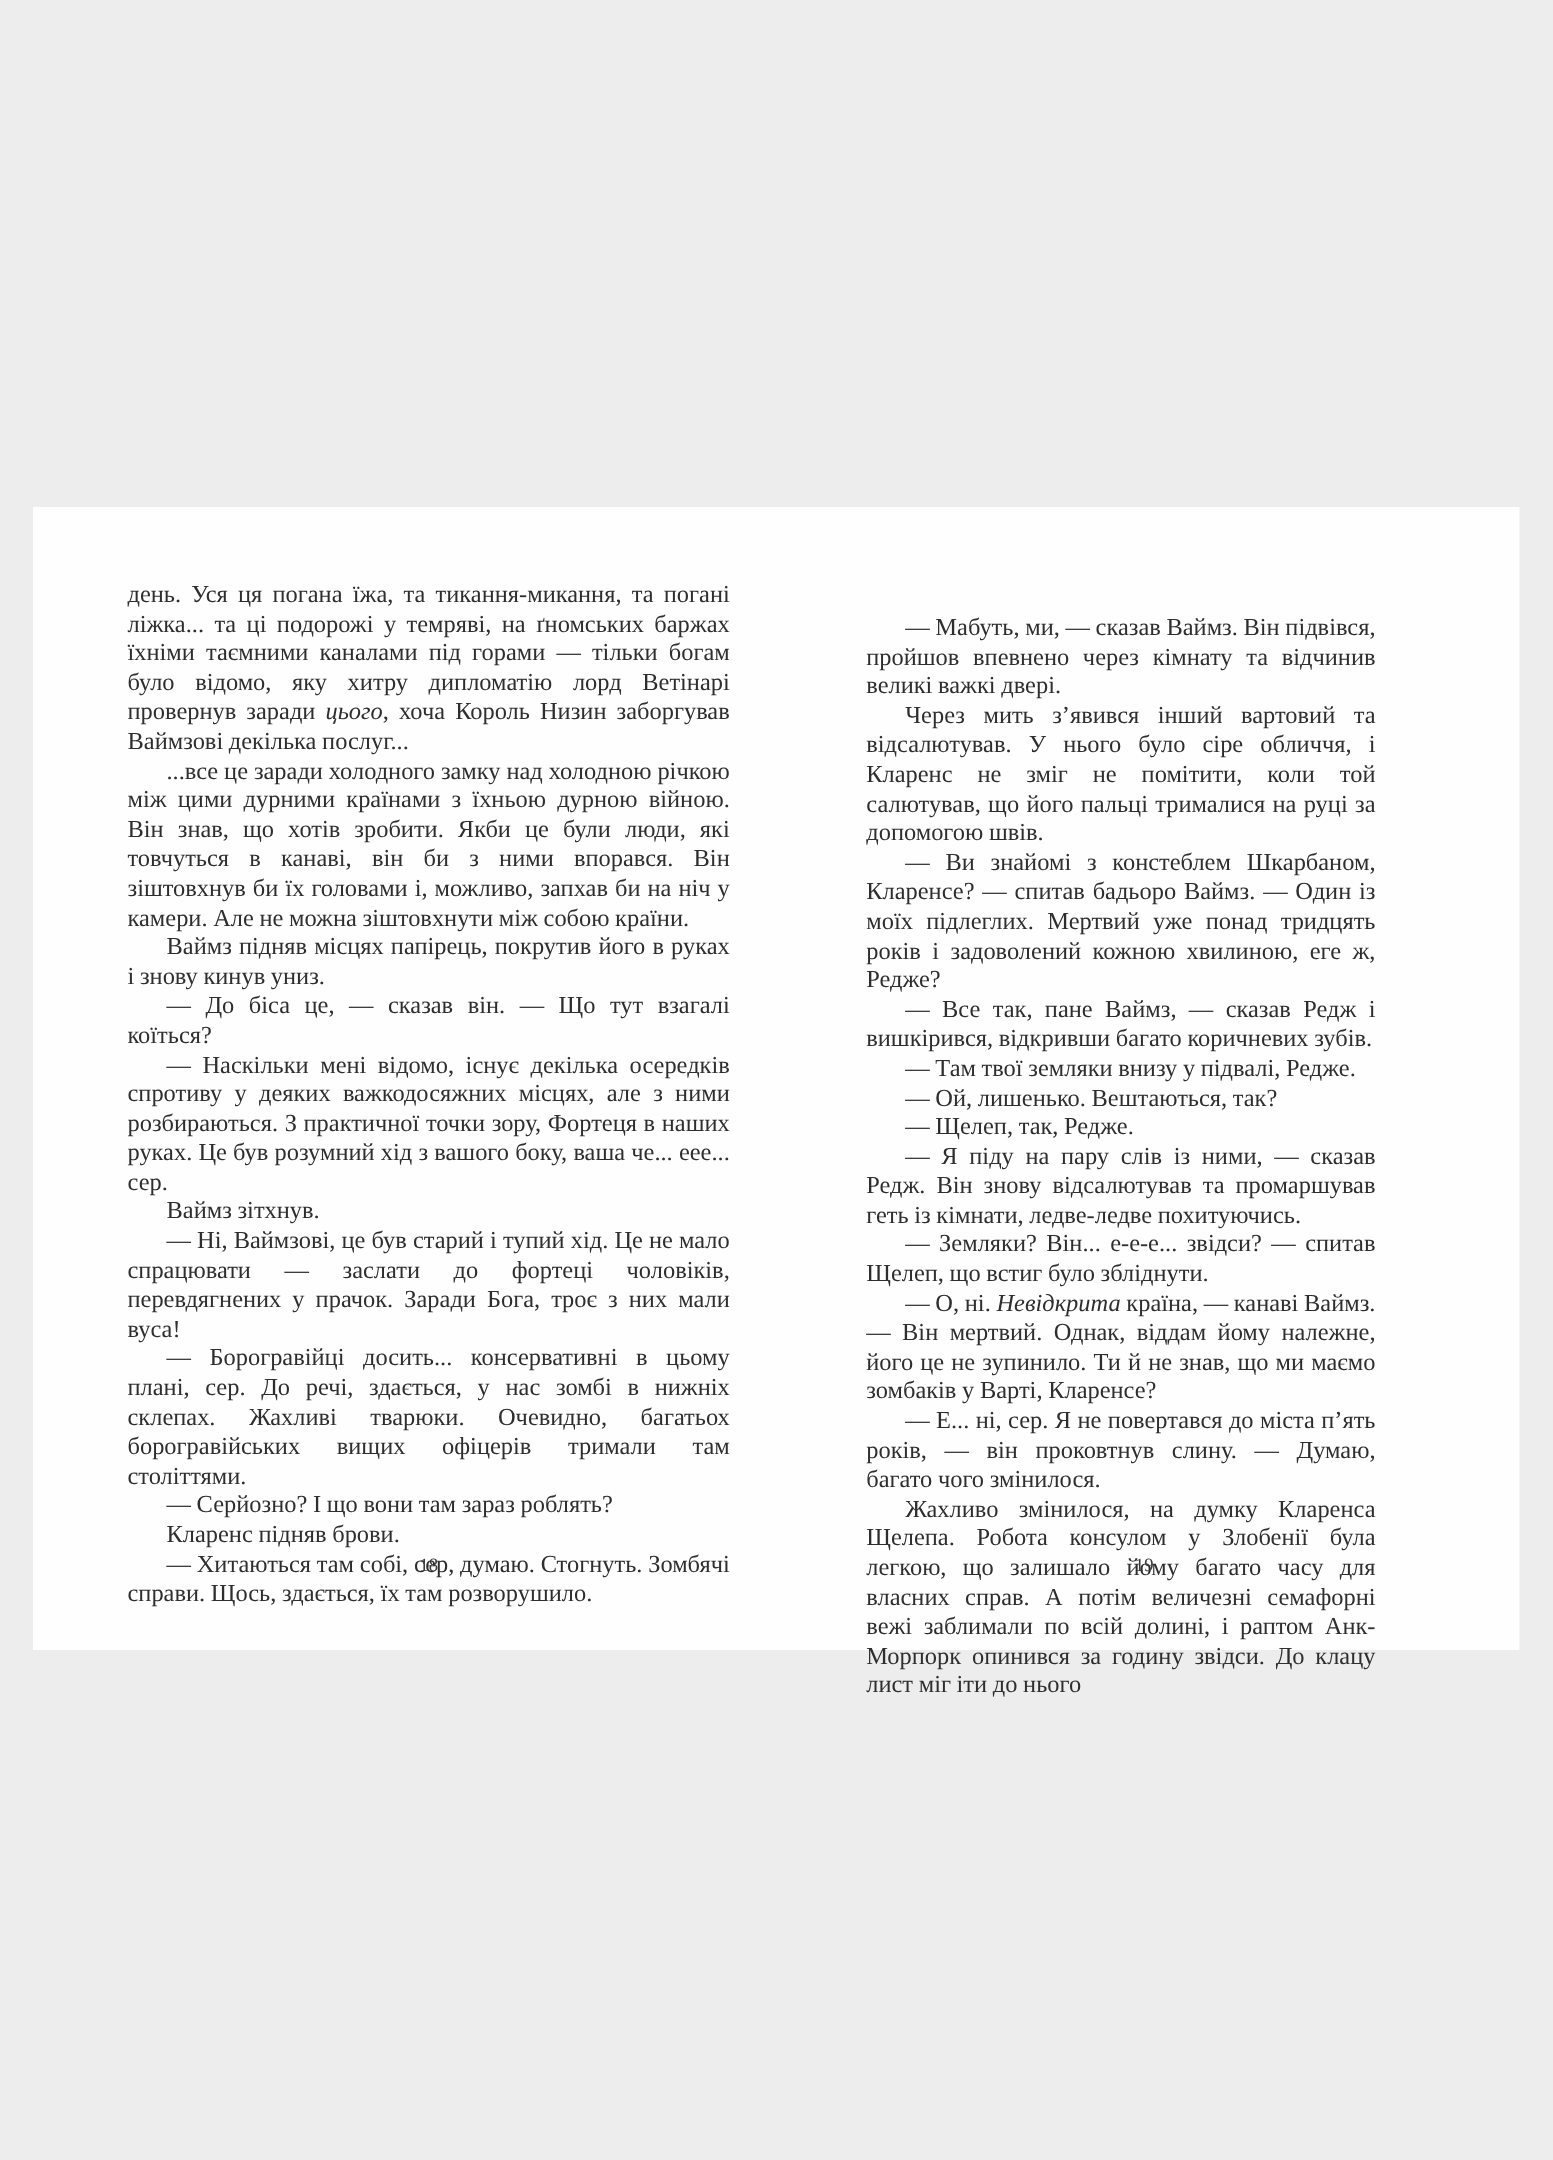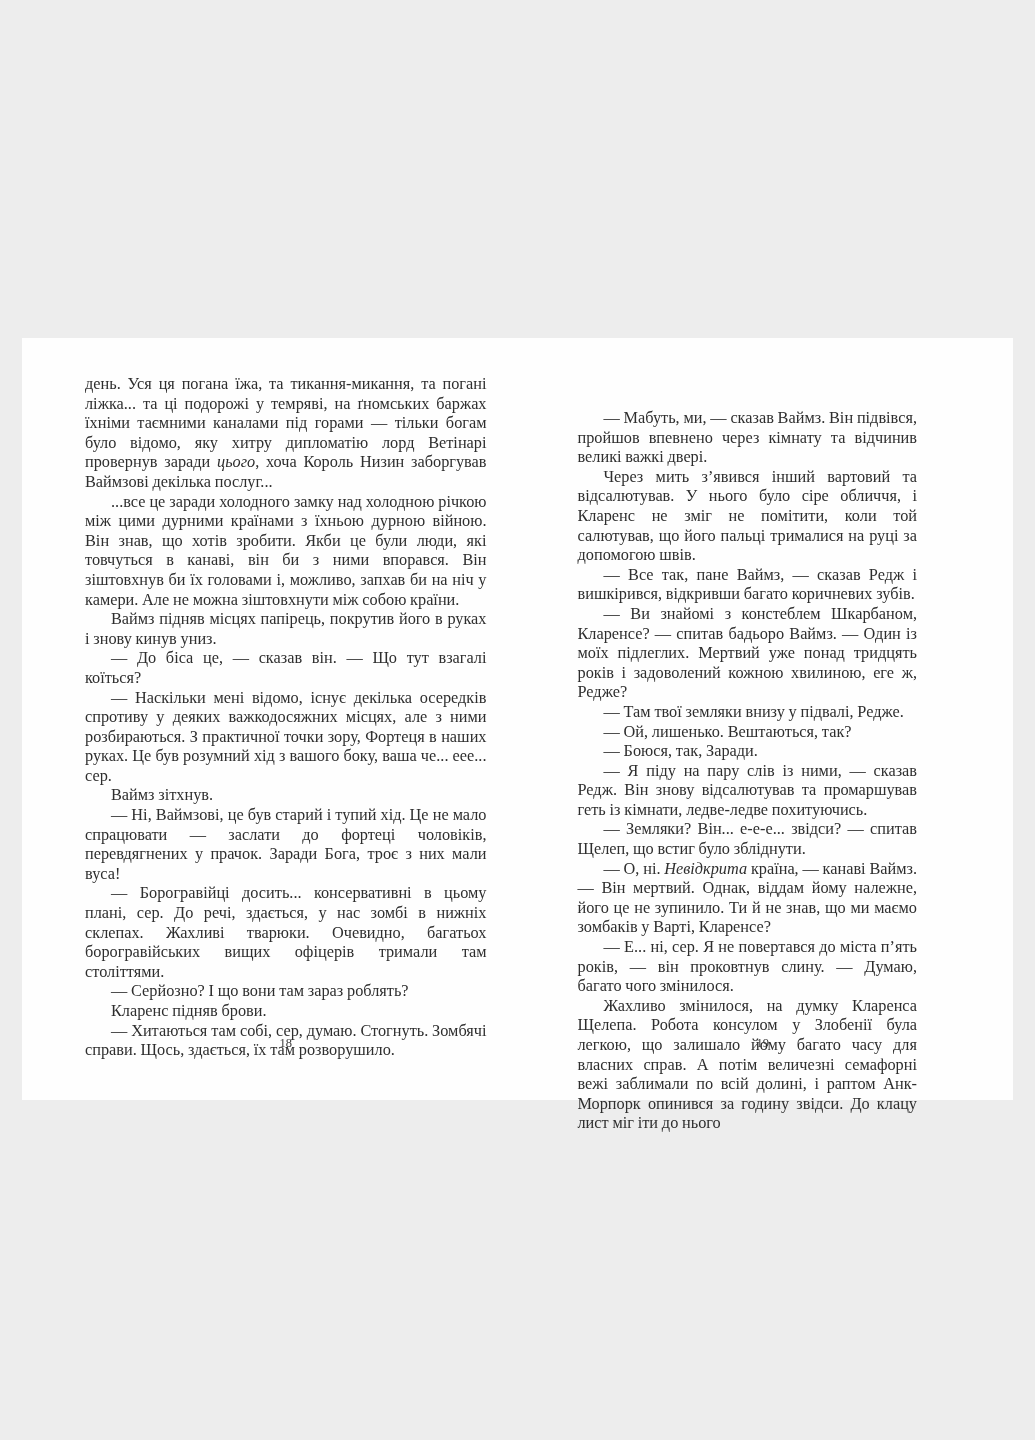--- a/index.html
+++ b/index.html
@@ -17,21 +17,21 @@
     width: 991px;
     height: 762px;
     background: #fefefe;
     display: flex;
   }
   .page {
     position: relative;
     width: 50%;
     box-sizing: border-box;
   }
-  .page-left  { padding: 36px 31px 0 63px; }
+  .page-left  { padding: 48px 31px 0 63px; }
   .page-right { padding: 70px 96px 0 60px; }
   .text-block {
     width: 100%;
   }
   .para {
     margin: 0;
     font-family: "Liberation Serif", "DejaVu Serif", serif;
     font-size: 16.3px;
     line-height: 19.6px;
     color: #2e2e2e;
@@ -73,25 +73,25 @@
         <p class="para indent"><span>Кларенс підняв брови.</span></p>
         <p class="para indent"><span>— Хитаються там собі, сер, думаю. Стогнуть. Зомбячі справи. Щось, здається, їх там розворушило.</span></p>
       </div>
     <div class="folio">18</div>
   </div>
 
   <div class="page page-right">
     <div class="text-block">
         <p class="para indent"><span>— Мабуть, ми, — сказав Ваймз. Він підвівся, пройшов впевнено через кімнату та відчинив великі важкі двері.</span></p>
         <p class="para indent"><span>Через мить з’явився інший вартовий та відсалютував. У нього було сіре обличчя, і Кларенс не зміг не помітити, коли той салютував, що його пальці трималися на руці за допомогою швів.</span></p>
+        <p class="para indent"><span>— Ви знайомі з констеблем Шкарбаном, Кларенсе? — спитав бадьоро Ваймз. — Один із моїх підлеглих. Мертвий уже понад тридцять років і задоволений кожною хвилиною, еге ж, Редже?</span></p>
         <p class="para indent"><span>— Все так, пане Ваймз, — сказав Редж і вишкірився, відкривши багато коричневих зубів.</span></p>
-        <p class="para indent"><span>— Ви знайомі з констеблем Шкарбаном, Кларенсе? — спитав бадьоро Ваймз. — Один із моїх підлеглих. Мертвий уже понад тридцять років і задоволений кожною хвилиною, еге ж, Редже?</span></p>
         <p class="para indent"><span>— Там твої земляки внизу у підвалі, Редже.</span></p>
         <p class="para indent"><span>— Ой, лишенько. Вештаються, так?</span></p>
-        <p class="para indent"><span>— Боюся, так, Заради.</span></p>
+        <p class="para indent"><span>— Щелеп, так, Редже.</span></p>
         <p class="para indent"><span>— Я піду на пару слів із ними, — сказав Редж. Він знову відсалютував та промаршував геть із кімнати, ледве-ледве похитуючись.</span></p>
         <p class="para indent"><span>— Земляки? Він... е-е-е... звідси? — спитав Щелеп, що встиг було збліднути.</span></p>
         <p class="para indent"><span>— О, ні. </span><em>Невідкрита</em><span> країна, — канаві Ваймз. — Він мертвий. Однак, віддам йому належне, його це не зупинило. Ти й не знав, що ми маємо зомбаків у Варті, Кларенсе?</span></p>
         <p class="para indent"><span>— Е... ні, сер. Я не повертався до міста п’ять років, — він проковтнув слину. — Думаю, багато чого змінилося.</span></p>
         <p class="para indent"><span>Жахливо змінилося, на думку Кларенса Щелепа. Робота консулом у Злобенії була легкою, що залишало йому багато часу для власних справ. А потім величезні семафорні вежі заблимали по всій долині, і раптом Анк-Морпорк опинився за годину звідси. До клацу лист міг іти до нього</span></p>
       </div>
     <div class="folio">19</div>
   </div>
 
 </div>

